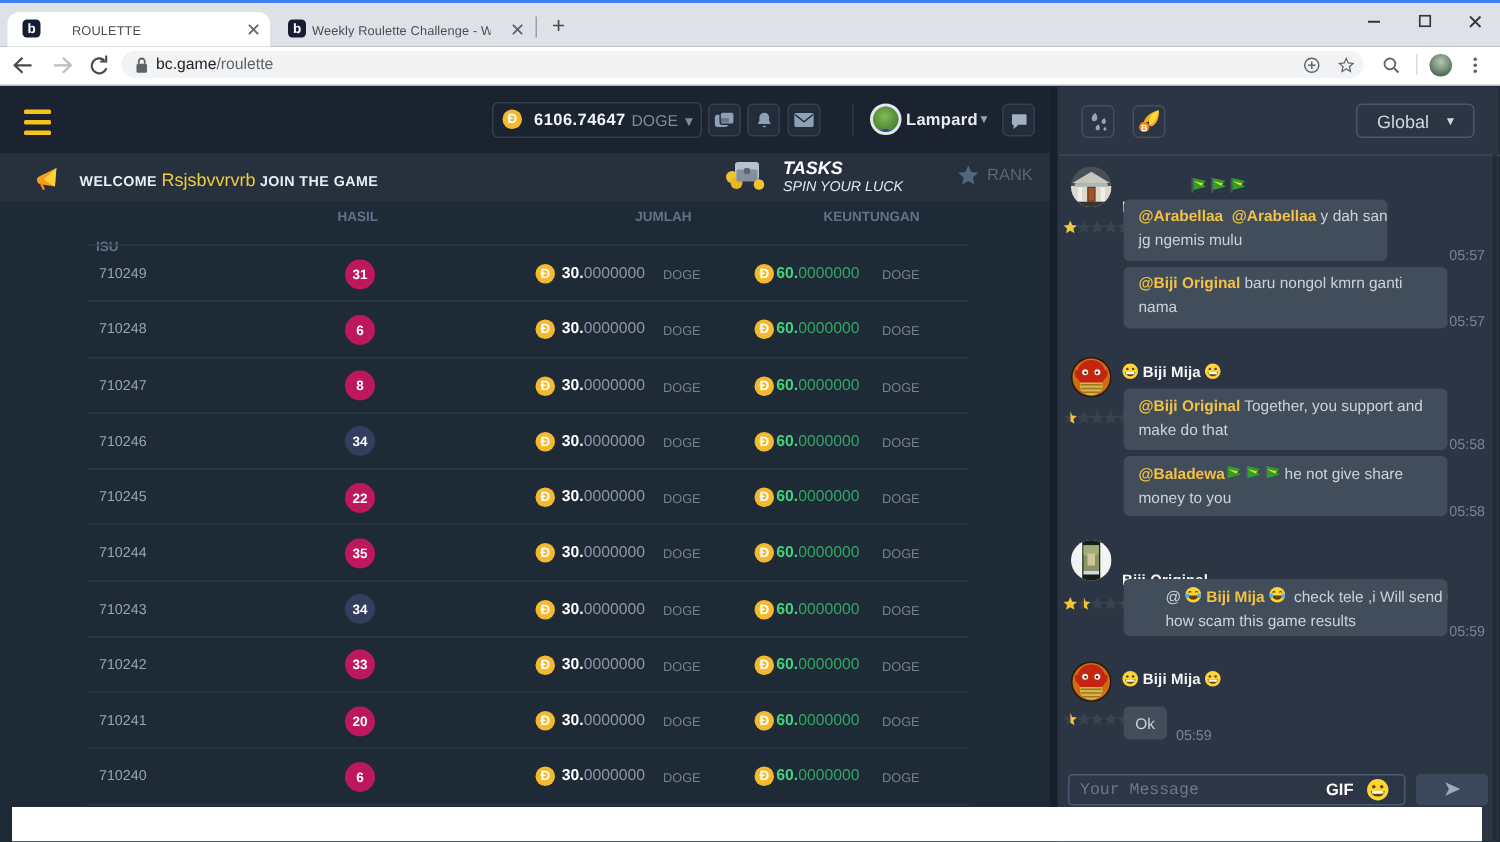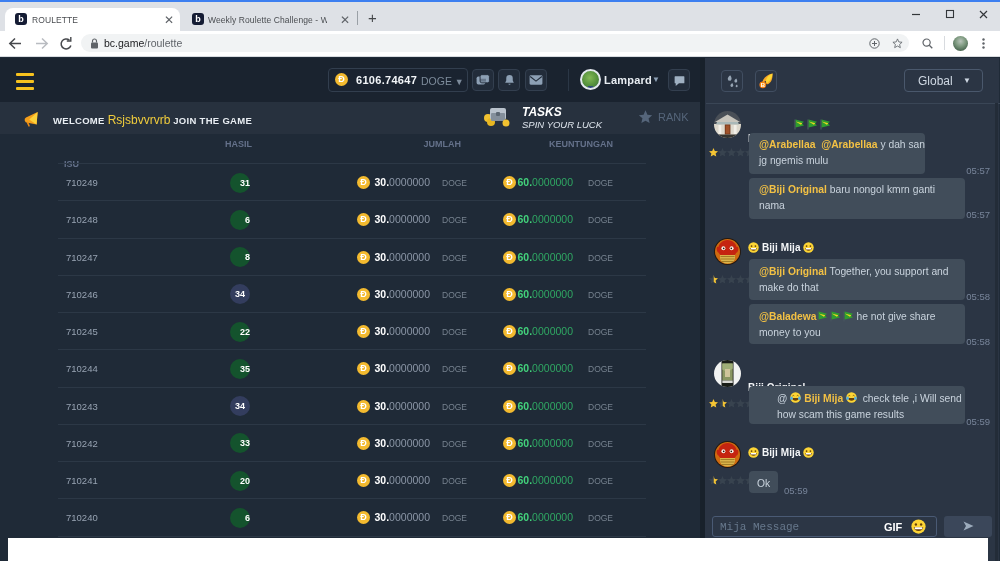--- a/index.html
+++ b/index.html
@@ -15,21 +15,21 @@
   .favicon { width:12px; height:12px; background:#151c34; border-radius:3px; color:#fff; font-size:9px; font-weight:bold; text-align:center; line-height:12px; }
   .tabtitle { font-size:8.5px; letter-spacing:0.1px; color:#4a4d51; white-space:nowrap; }
   .tabx { color:#5f6368; font-size:12px; }
   .addr { left:81px; top:34px; width:828px; height:18px; background:#f1f3f4; border-radius:9px; }
   .coin { width:13px; height:13px; background:#f3ba2f; border-radius:50%; color:#fff; font-size:9px; font-weight:bold; text-align:center; line-height:13px; }
   .nbtn { top:69px; width:22px; height:22px; background:#222c3a; border:1px solid #333f4f; border-radius:4px; display:flex; align-items:center; justify-content:center; }
   .th { font-size:9px; font-weight:bold; color:#64718a; }
   .row { position:relative; height:37.25px; border-top:1px solid #2c3846; margin-left:58px; width:588px; }
   .isu { position:absolute; left:8px; top:13px; font-size:9.5px; color:#97a3b2; }
   .badge { position:absolute; left:172px; top:8.5px; width:20px; height:20px; border-radius:50%; color:#fff; font-size:9px; font-weight:bold; text-align:center; line-height:20px; }
-  .bred { background:#14532d;text-align:right; }
+  .bred { background:#be185d; }
   .bnav { background:#333d5e; }
   .row .coin { position:absolute; top:12px; }
   .c1 { left:299px; }
   .c2 { left:445px; }
   .amt { position:absolute; right:216px; top:12px; font-size:10.5px; font-weight:bold; color:#fff; }
   .amt i, .amt2 i { font-style:normal; font-weight:normal; }
   .amt i { color:#8b96a6; }
   .amt2 { position:absolute; right:73px; top:12px; font-size:10.5px; font-weight:bold; color:#43d37c; }
   .amt2 i { color:#2fa763; }
   .dg1 { position:absolute; left:384px; top:14px; font-size:8.5px; color:#76828f; }
@@ -66,21 +66,21 @@
       </g>
   </defs>
   </svg>
 
   <div class="abs" id="blueline"></div>
   <div class="abs" id="tabbar"></div>
   <div class="abs" id="toolbar"></div>
 
   <div class="abs tab-active"></div>
   <div class="abs favicon" style="left:15px; top:13px;">b</div>
-  <div class="abs tabtitle" style="left:32px; top:15px;">ROULETTE</div>
+  <div class="abs tabtitle" style="left:48px; top:15px;">ROULETTE</div>
   <div class="abs tabx" style="left:164px; top:13px;">✕</div>
 
   <div class="abs favicon" style="left:192px; top:13px;">b</div>
   <div class="abs tabtitle" style="left:208px; top:15px; width:119px; overflow:hidden;">Weekly Roulette Challenge - Win</div>
   <div class="abs tabx" style="left:340px; top:13px;">✕</div>
   <div class="abs" style="left:357px; top:11px; width:1px; height:14px; background:#9aa0a6;"></div>
   <div class="abs" style="left:368px; top:9px; color:#45474a; font-size:15px;">+</div>
 
   <svg class="abs" style="left:905px; top:5px;" width="90" height="18" viewBox="0 0 90 18">
     <path d="M7 9.5h8" stroke="#33363a" stroke-width="1.2"></path>
@@ -454,21 +454,21 @@
         <path d="M13.5 0l1.3 3 3.2.3-2.4 2.1.7 3.1-2.8-1.6-2.8 1.6.7-3.1L9 3.3l3.2-.3z"></path>
         <path d="M22.5 0l1.3 3 3.2.3-2.4 2.1.7 3.1-2.8-1.6-2.8 1.6.7-3.1L18 3.3l3.2-.3z"></path>
         <path d="M31.5 0l1.3 3 3.2.3-2.4 2.1.7 3.1-2.8-1.6-2.8 1.6.7-3.1L27 3.3l3.2-.3z"></path>
         <path d="M40.5 0l1.3 3 3.2.3-2.4 2.1.7 3.1-2.8-1.6-2.8 1.6.7-3.1L36 3.3l3.2-.3z"></path>
       </g>
   </svg></div>
   <div class="abs bub" style="left:749px; top:471px; width:29px; height:22px; padding:4.5px 0; text-align:center;">Ok</div>
   <div class="abs ts" style="left:784px; top:485px; width:auto; text-align:left;">05:59</div>
 
   <div class="abs" style="left:712px; top:516px; width:225px; height:21px; border:1px solid #4a5a74; border-radius:3px; background:#2c3645;"></div>
-  <div class="abs" style="left:720px; top:521px; font-family:'Liberation Mono',monospace; font-size:11px; color:#67788c;">Mija Message</div>
+  <div class="abs" style="left:720px; top:521px; font-family:'Liberation Mono',monospace; font-size:11px; color:#67788c;">Your Message</div>
   <div class="abs" style="left:884px; top:521px; font-size:11px; font-weight:bold; color:#fff;">GIF</div>
   <svg class="abs" style="left:911px; top:519px;" width="15" height="15" viewBox="0 0 12 12">
     <use href="#grin"></use>
   </svg>
   <div class="abs" style="left:944px; top:516px; width:48px; height:21px; background:#3b475a; border-radius:3px; text-align:center;"><svg width="13" height="12" viewBox="0 0 24 24" style="margin-top:4px;" fill="#9cabbc">
       <path d="M2 3l20 9-20 9 5-9z"></path>
     </svg></div>
 
   <div class="abs" style="left:995px; top:103px; width:3px; height:458px; background:#232c38;"></div>
 

